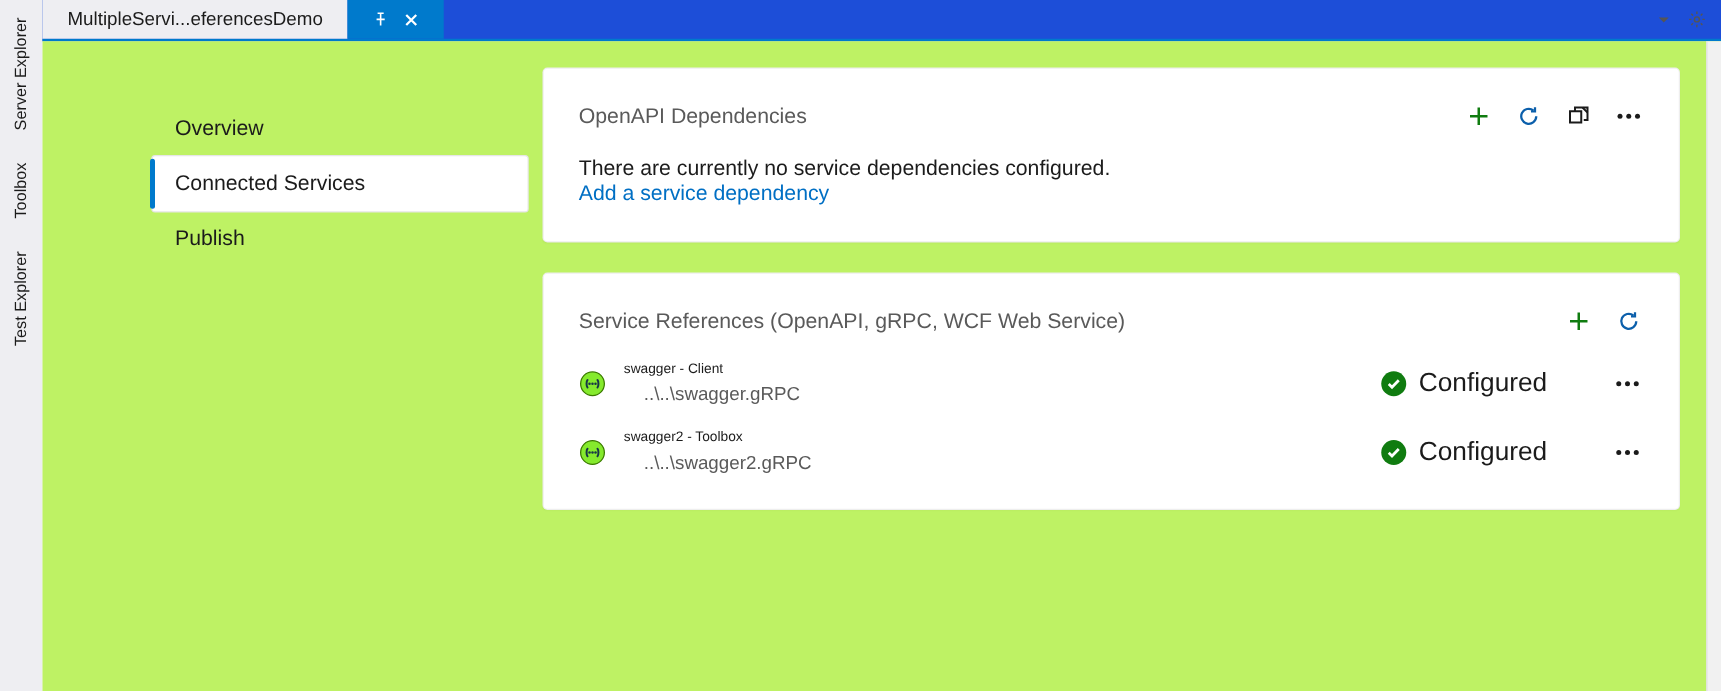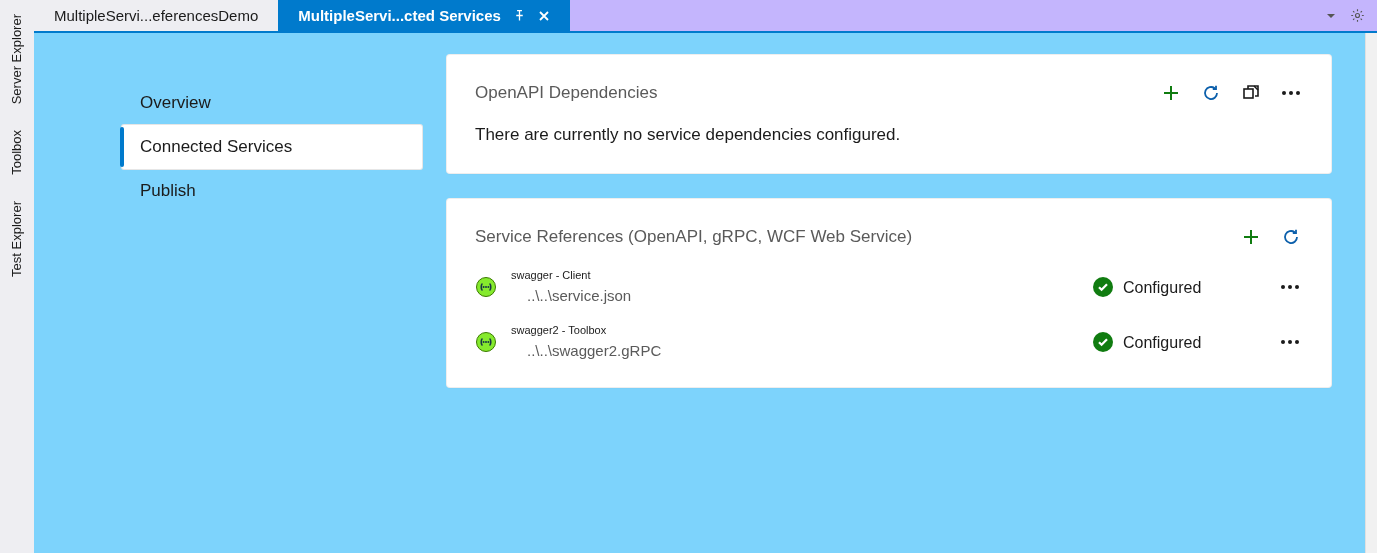--- a/index.html
+++ b/index.html
@@ -28,21 +28,21 @@
     transform: rotate(180deg);
     font-size: 13px;
     color: #1b1b1b;
     padding: 6px 2px;
     cursor: default;
   }
   
   .main-col { flex: 1; display: flex; flex-direction: column; }
   .tabbar {
     height: 33px;
-    background: #c4b5fd;
+    background: #1d4ed8;
     display: flex; align-items: stretch;
     border-bottom: 2px solid #007acc;
   }
   .doc-tab {
     padding: 0 20px;
     display: flex; align-items: center;
     font-size: 15px;
     color: #1b1b1b;
     background: #eeeef2;
     cursor: default;
@@ -56,21 +56,21 @@
   .doc-tab.active .tab-icon { color: #ffffff; }
   .tab-icon { display: inline-flex; align-items: center; }
   .tabbar-spacer { flex: 1; }
   .tabbar-right {
     display: flex; align-items: center; gap: 10px; padding-right: 12px;
     color: #555;
   }
   .tabbar-right .ticon { width: 16px; height: 16px; display:flex; align-items:center; justify-content:center; }
   .tabbar-right svg { display:block; }
 
-  .workspace { flex: 1; display: flex; background: #7dd3fc; gap: 12px; }
+  .workspace { flex: 1; display: flex; background: #bef264; }
   .side-nav {
     width: 395px;
     padding: 48px 0 0 0;
   }
   .side-nav .nav-item {
     margin-left: 88px;
     width: 300px;
     height: 44px;
     display: flex; align-items: center;
     padding: 0 18px;
@@ -132,22 +132,22 @@
   }
   .ref-icon {
     width: 22px; height: 22px; flex: 0 0 22px;
   }
   .ref-text {
     flex: 1; display: flex; flex-direction: column;
   }
   .ref-name { font-size: 11px; color: #1b1b1b; }
   .ref-path { font-size: 15px; color: #5a5a5a; padding-left: 16px; margin-top: 6px;}
   .ref-status {
-    display: flex; align-items: flex-end; gap: 10px;
-    font-size: 16px; color: #1b1b1b;
+    display: flex; align-items: center; gap: 10px;
+    font-size: 21px; color: #1b1b1b;
     width: 170px;
   }
   .status-dot {
     width: 20px; height: 20px; border-radius: 50%; background: #107c10;
     display:flex; align-items:center; justify-content:center;
   }
   .status-dot svg { display:block; }
   .ref-menu { width: 26px; display:flex; justify-content:center; }
 
   .right-rail {
@@ -167,21 +167,20 @@
     <div class="vtab">Test Explorer</div>
   </div>
 
   <div class="main-col">
 
     <div class="tabbar">
       <div class="doc-tab">
         <span>MultipleServi...eferencesDemo</span>
       </div>
       <div class="doc-tab active">
-        <span>MultipleServi...cted Services</span>
         <span class="tab-icon">
           <svg width="13" height="13" viewBox="0 0 16 16" fill="none" stroke="#ffffff" stroke-width="1.6">
             <path d="M5 2h6M8 2v6M4 8h8M8 8v6"></path>
           </svg>
         </span>
         <span class="tab-icon">
           <svg width="12" height="12" viewBox="0 0 12 12" stroke="#ffffff" stroke-width="1.8">
             <path d="M2 2l8 8M10 2l-8 8"></path>
           </svg>
         </span>
@@ -246,20 +245,21 @@
               <span class="icon-btn">
                 <svg width="20" height="6" viewBox="0 0 20 6" fill="#1b1b1b">
                   <circle cx="3" cy="3" r="2"></circle>
                     <circle cx="10" cy="3" r="2"></circle>
                     <circle cx="17" cy="3" r="2"></circle>
                 </svg>
               </span>
             </div>
           </div>
           <div class="card-body-text">There are currently no service dependencies configured.</div>
+          <div class="link">Add a service dependency</div>
         </div>
 
         <div class="card">
           <div class="card-header">
             <div class="card-title">Service References (OpenAPI, gRPC, WCF Web Service)</div>
             <div class="card-actions">
               <span class="icon-btn">
                 <svg width="20" height="20" viewBox="0 0 20 20" stroke="#107c10" stroke-width="2">
                     <path d="M10 3v14M3 10h14"></path>
                   </svg>
@@ -280,21 +280,21 @@
                 <svg width="22" height="22" viewBox="0 0 22 22">
                   <circle cx="11" cy="11" r="9.5" fill="#85ea2d" stroke="#3b7a00" stroke-width="1"></circle>
                   <path d="M7 8c-1 1-1 5 0 6M15 8c1 1 1 5 0 6" stroke="#173647" stroke-width="1.6" fill="none" stroke-linecap="round"></path>
                   <circle cx="8.6" cy="11" r="1" fill="#173647"></circle>
                     <circle cx="11" cy="11" r="1" fill="#173647"></circle>
                     <circle cx="13.4" cy="11" r="1" fill="#173647"></circle>
                 </svg>
               </span>
               <div class="ref-text">
                 <span class="ref-name">swagger - Client</span>
-                <span class="ref-path">..\..\service.json</span>
+                <span class="ref-path">..\..\swagger.gRPC</span>
               </div>
               <div class="ref-status">
                 <span class="status-dot">
                   <svg width="12" height="12" viewBox="0 0 12 12" stroke="#ffffff" stroke-width="2.2" fill="none">
                       <path d="M2 6.2l2.6 2.6L10 3.2"></path>
                     </svg>
                 </span>
                 <span>Configured</span>
               </div>
               <span class="ref-menu icon-btn">

